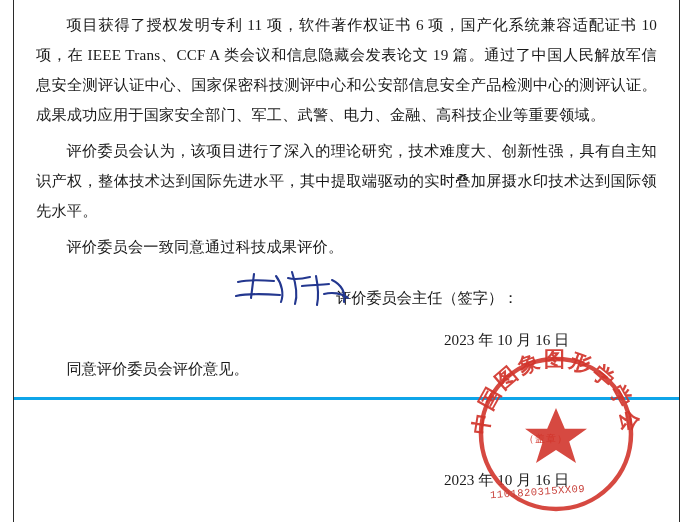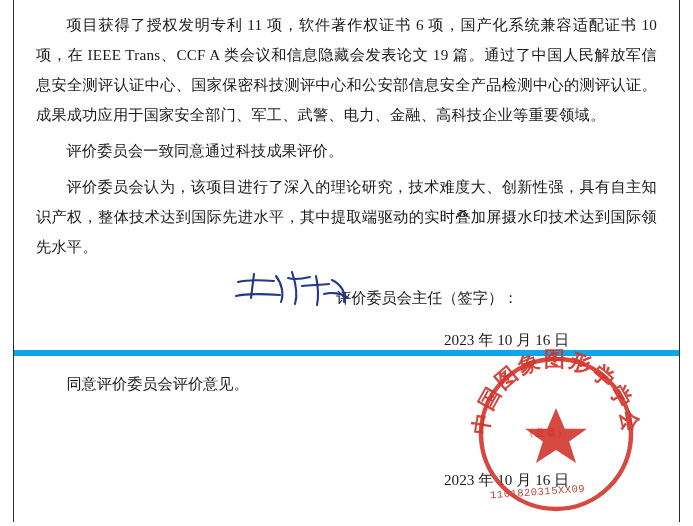--- a/index.html
+++ b/index.html
@@ -31,23 +31,23 @@
     height: 522px;
     border-left: 1px solid #2b2b2b;
     border-right: 1px solid #2b2b2b;
     box-sizing: border-box;
   }
   .cell-top {
     position: absolute;
     left: 0;
     top: 0;
     width: 665px;
-    height: 356px;
-    box-sizing: border-box;
-    border-bottom: 6px solid #0ea5e9;
+    height: 400px;
+    box-sizing: border-box;
+    border-bottom: 3px solid #0ea5e9;
     padding: 10px 22px 0 22px;
   }
   .cell-bottom {
     position: absolute;
     left: 0;
     top: 336px;
     width: 665px;
     height: 186px;
     box-sizing: border-box;
     padding: 18px 22px 0 22px;
@@ -86,21 +86,21 @@
   }
   .section-title {
     margin: 0;
     font-size: 19px;
     font-weight: bold;
     line-height: 30px;
     letter-spacing: 1px;
     font-family: "Liberation Sans", "DejaVu Sans", sans-serif;
   }
   .sub-text {
-    margin: 16px 0 0 0;
+    margin: 1px 0 0 0;
     font-size: 15.2px;
     line-height: 28px;
     text-indent: 2em;
   }
   .bottom-date {
     position: absolute;
     left: 430px;
     top: 130px;
     font-size: 15.2px;
     line-height: 28px;
@@ -112,21 +112,21 @@
     left: 468px;
     top: 346px;
     width: 176px;
     height: 176px;
     pointer-events: none;
   }
   .seal svg { display: block; }
   .seal-label {
     position: absolute;
     left: 56px;
-    top: 80px;
+    top: 86px;
     font-size: 10px;
     color: #d2352c;
     font-family: Liberation Serif, serif;
     letter-spacing: 1px;
   }
   .seal-code {
     position: absolute;
     left: 22px;
     top: 140px;
     font-size: 10.5px;
@@ -150,22 +150,22 @@
 </style>
 </head>
 <body>
 
 <div class="page">
 
   <div class="doc-table">
 
     <div class="cell-top">
       <p class="para">项目获得了授权发明专利 11 项，软件著作权证书 6 项，国产化系统兼容适配证书 10 项，在 IEEE Trans、CCF A 类会议和信息隐藏会发表论文 19 篇。通过了中国人民解放军信息安全测评认证中心、国家保密科技测评中心和公安部信息安全产品检测中心的测评认证。成果成功应用于国家安全部门、军工、武警、电力、金融、高科技企业等重要领域。</p>
+      <p class="para">评价委员会认为，该项目进行了深入的理论研究，技术难度大、创新性强，具有自主知识产权，整体技术达到国际先进水平，其中提取端驱动的实时叠加屏摄水印技术达到国际领先水平。</p>
       <p class="para">评价委员会一致同意通过科技成果评价。</p>
-      <p class="para">评价委员会认为，该项目进行了深入的理论研究，技术难度大、创新性强，具有自主知识产权，整体技术达到国际先进水平，其中提取端驱动的实时叠加屏摄水印技术达到国际领先水平。</p>
 
       <div class="sig-line">
         <span>评价委员会主任（签字）：</span>
         <span class="handwriting">
           <svg width="120" height="44" viewBox="0 0 120 44" fill="none" xmlns="http://www.w3.org/2000/svg">
             <g stroke="#23378f" stroke-width="2.1" stroke-linecap="round" fill="none">
               <path d="M6 14 C18 11, 30 12, 42 13"></path>
               <path d="M22 6 C21 14, 20 22, 19 30"></path>
               <path d="M4 28 C18 25, 34 26, 48 27"></path>
               <path d="M44 8 C50 16, 52 26, 49 34"></path>

